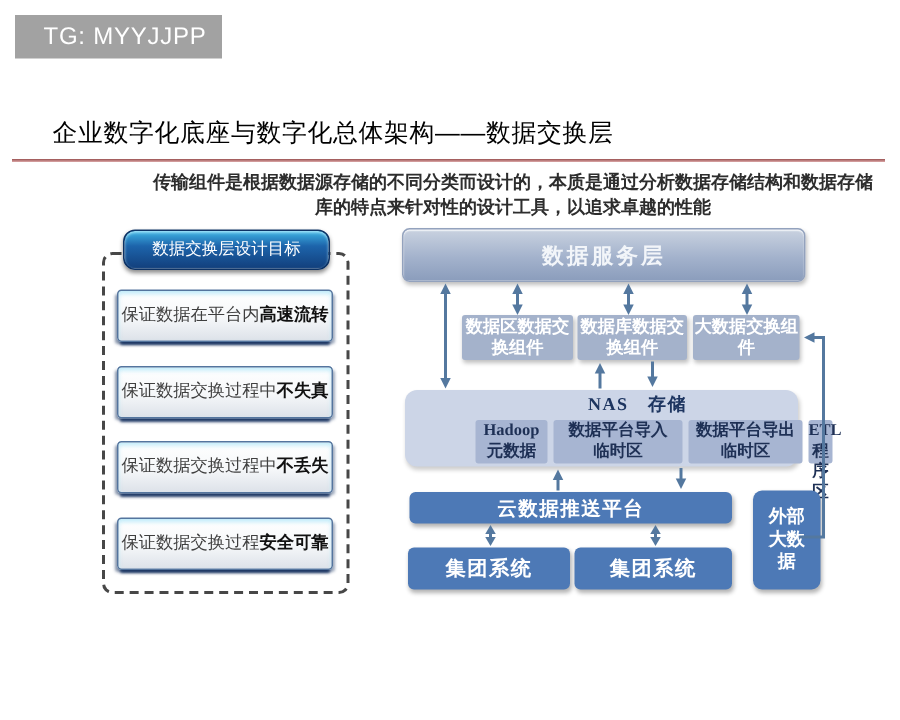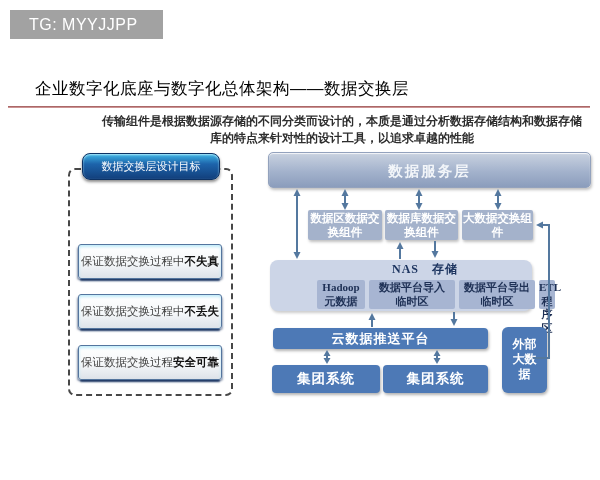--- a/index.html
+++ b/index.html
@@ -2,21 +2,21 @@
 <html><head>
 <meta charset="utf-8">
 <style>
   html,body{margin:0;padding:0;background:#fff;}
   .stage{position:relative;width:600px;height:480px;background:#ffffff;overflow:hidden;
          font-family:"Liberation Sans","DejaVu Sans",sans-serif;}
   .serif{font-family:"Liberation Serif","DejaVu Serif",serif;}
 
   
   .wm{position:absolute;background:#a2a2a2;color:#ffffff;letter-spacing:.5px;}
-  .wm-top{left:10px;top:10px;width:153px;height:29px;line-height:29px;font-size:16px;padding-left:19px;box-sizing:border-box;}
+  .wm-top{left:10px;top:10px;width:138px;height:29px;line-height:29px;font-size:16px;padding-left:19px;box-sizing:border-box;}
   .wm-bottom{left:422px;top:442px;width:176px;height:30px;line-height:30px;font-size:19px;text-align:center;}
 
   
   .title{position:absolute;left:35px;top:78px;font-size:16.5px;color:#000000;letter-spacing:.5px;}
   .rule{position:absolute;left:8px;top:106px;width:582px;height:2px;
         background:linear-gradient(#9a5252,#dca8a8);}
   .intro{position:absolute;left:0;top:113px;width:600px;text-align:center;
          font-size:12px;font-weight:bold;color:#2d2d2d;line-height:17px;margin-left:42px;}
 
   
@@ -28,21 +28,21 @@
               border:1px solid #0d3264;box-shadow:0 2px 3px rgba(0,0,0,.45), inset 0 1px 2px rgba(200,245,255,.8);}
   .goal{position:absolute;left:78px;width:144px;height:35px;line-height:33px;text-align:center;
         font-size:11.5px;color:#3f3f3f;white-space:nowrap;border:1px solid #54759e;border-radius:3px;
         background:linear-gradient(180deg,#ffffff 0%,#f5f7f9 55%,#dde2e9 100%);
         box-shadow:0 4px 2px -2px rgba(18,45,92,.85), -2px 2px 2px -1px rgba(18,45,92,.5),
                    2px 2px 2px -1px rgba(18,45,92,.4), inset 0 2px 3px rgba(185,233,248,.9);
         box-sizing:border-box;}
   .goal b{color:#111;}
 
   
-  .svc{position:absolute;left:268px;top:152px;width:323px;height:36px;line-height:36px;text-align:center;
+  .svc{position:absolute;left:268px;top:152px;width:269px;height:36px;line-height:36px;text-align:center;
        color:#f2f5f9;font-weight:bold;font-size:14.5px;letter-spacing:2px;border-radius:5px;
        background:linear-gradient(180deg,#c9d2e0 0%,#a3b2cc 55%,#8b9dbc 100%);
        border:1px solid #93a2bd;box-shadow:1px 2px 3px rgba(0,0,0,.25), inset 0 1px 1px rgba(255,255,255,.8);
        box-sizing:border-box;}
   .comp{position:absolute;top:210px;height:30px;background:#a4b2cb;border-radius:2px;
         color:#fff;font-weight:bold;font-size:11.5px;line-height:14px;text-align:center;
         padding-top:1px;box-sizing:border-box;box-shadow:1px 2px 3px rgba(0,0,0,.25);}
   .nas{position:absolute;left:270px;top:260px;width:262px;height:51px;background:#ccd5e7;
        border-radius:8px;box-shadow:1px 2px 3px rgba(0,0,0,.2);}
   .nas-title{position:absolute;left:270px;top:261px;width:310px;text-align:center;
@@ -71,20 +71,23 @@
   <div class="rule"></div>
 
   <div class="intro serif">
     <div>传输组件是根据数据源存储的不同分类而设计的，本质是通过分析数据存储结构和数据存储</div>
     <div>库的特点来针对性的设计工具，以追求卓越的性能</div>
   </div>
 
   <div class="goals-dash"></div>
   <div class="goals-pill serif">数据交换层设计目标</div>
 
+  <div class="goal serif" style="top:193px">
+    <span>保证数据在平台内</span><b>高速流转</b>
+  </div>
   <div class="goal serif" style="top:244px">
     <span>保证数据交换过程中</span><b>不失真</b>
   </div>
   <div class="goal serif" style="top:294px">
     <span>保证数据交换过程中</span><b>不丢失</b>
   </div>
   <div class="goal serif" style="top:345px">
     <span>保证数据交换过程</span><b>安全可靠</b>
   </div>
 

